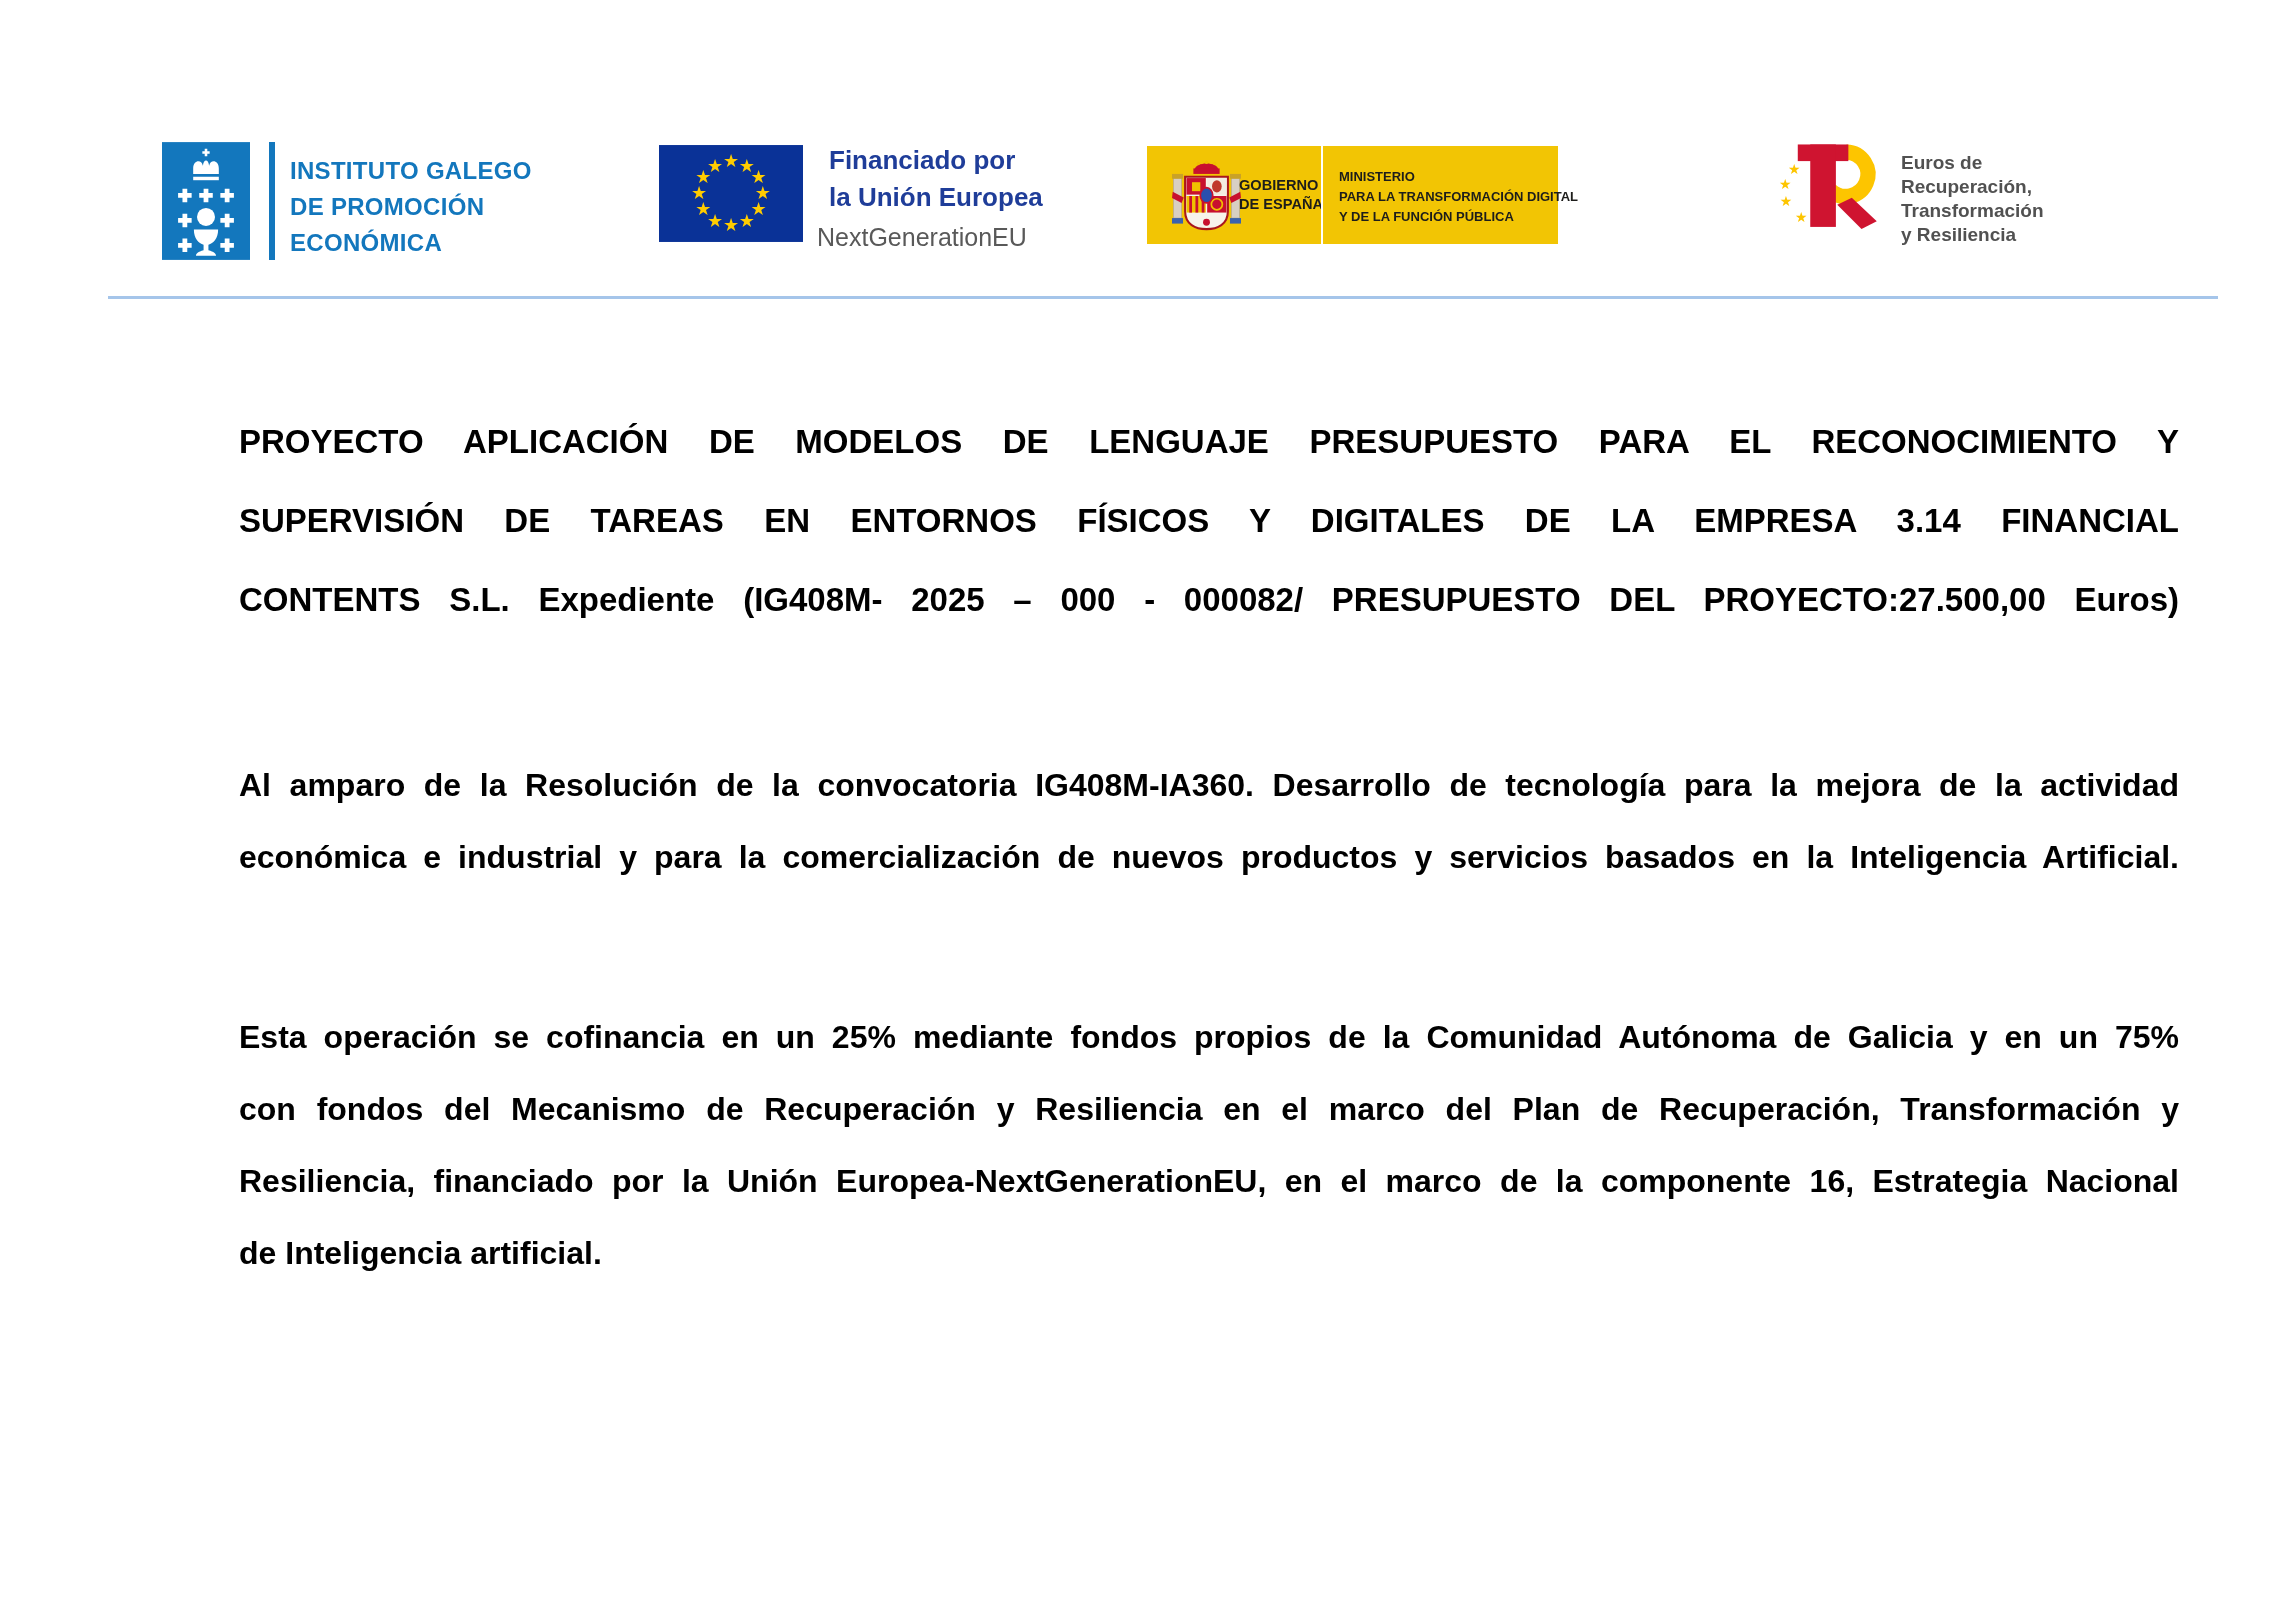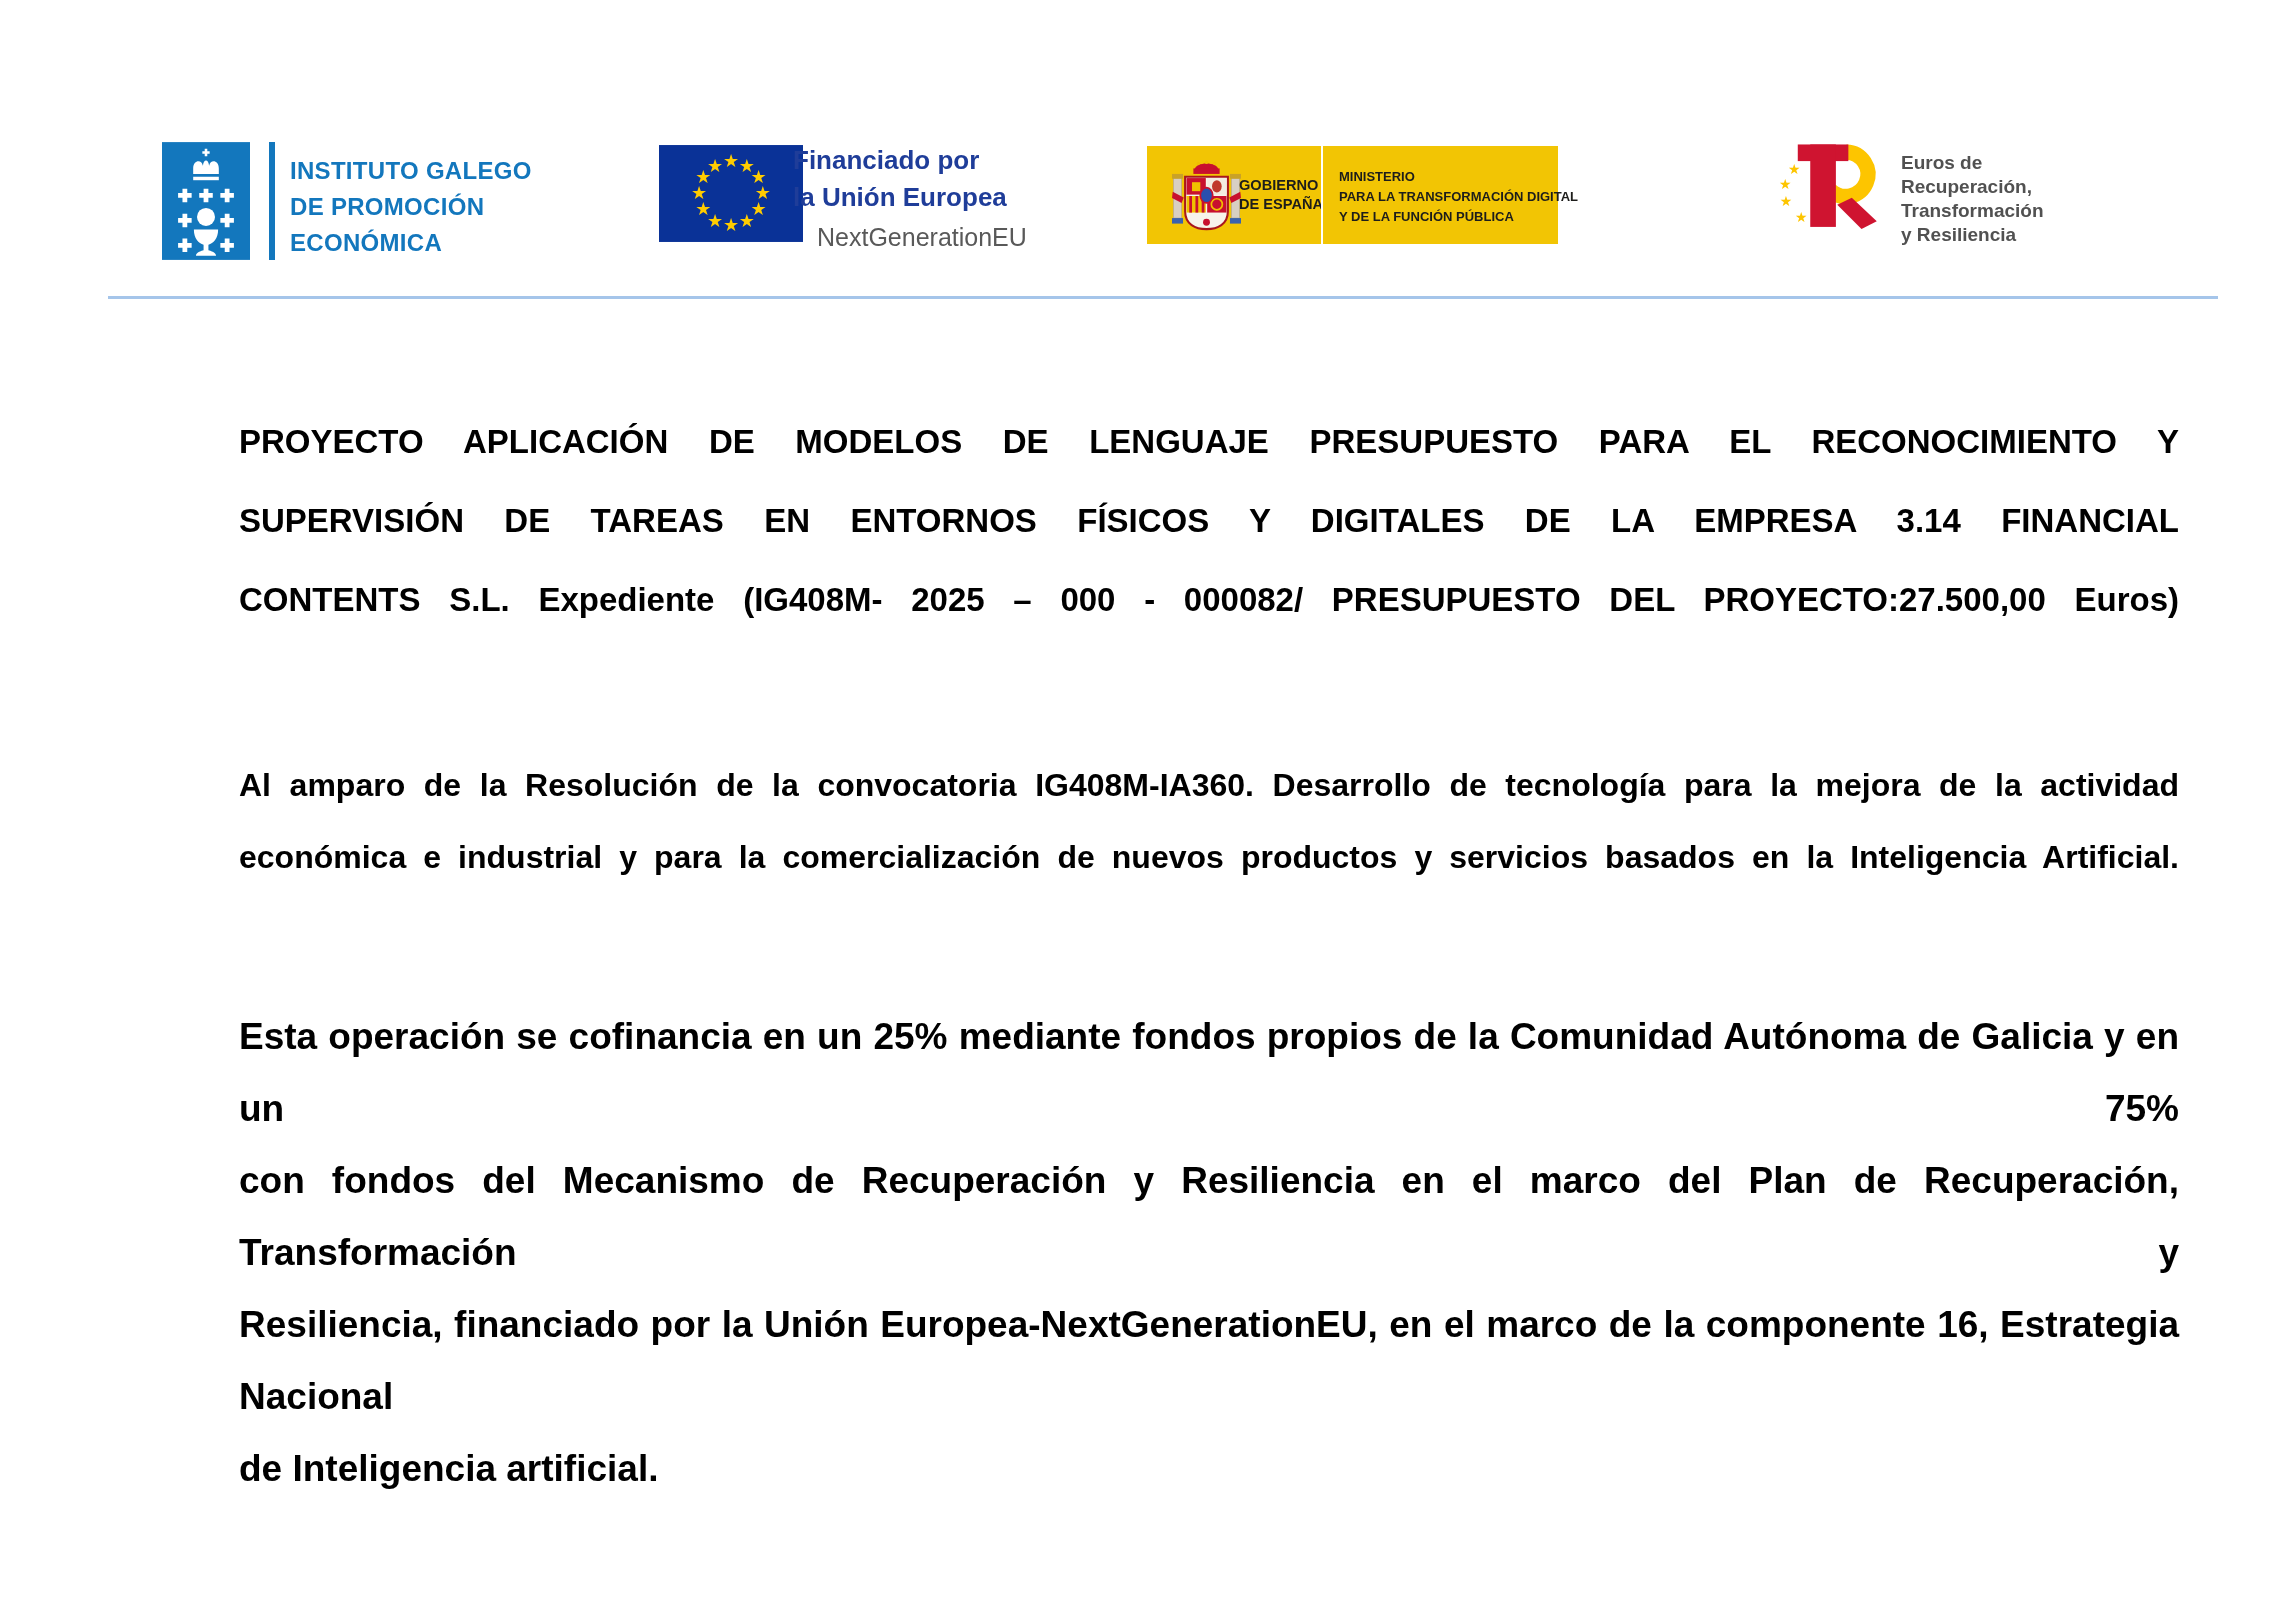--- a/index.html
+++ b/index.html
@@ -6,36 +6,36 @@
   .page{
     position:relative;width:2295px;height:1623px;background:#ffffff;overflow:hidden;
     font-family:"Liberation Sans","DejaVu Sans",sans-serif;color:#000;
   }
   
   .abs{position:absolute;}
   #igape-emblem{left:162px;top:142px;width:88px;height:118px;}
   #igape-bar{left:269px;top:142px;width:6.2px;height:118px;background:#1377bd;}
   #igape-text{left:290px;top:153px;font-size:24px;line-height:36px;font-weight:600;color:#1377bd;letter-spacing:0.3px;white-space:nowrap;}
   #eu-flag{left:659px;top:145px;width:144px;height:97px;}
-  #eu-text{left:793px;top:142px;font-size:26px;line-height:37px;font-weight:700;color:#1f3d99;white-space:nowrap;}
+  #eu-text{left:829px;top:142px;font-size:26px;line-height:37px;font-weight:700;color:#1f3d99;white-space:nowrap;}
   #eu-sub{left:817px;top:222px;font-size:25px;line-height:30.5px;font-weight:400;color:#595959;white-space:nowrap;}
   #spain-box{left:1147px;top:146px;width:403px;height:98px;background:#f2c504;padding-left:8px;}
   #spain-arms{position:absolute;left:25px;top:11px;width:69px;height:78px;}
   #gob-text{position:absolute;left:92px;top:30px;font-size:14.6px;line-height:19px;font-weight:700;color:#1d1d1b;white-space:nowrap;}
   #spain-divider{position:absolute;left:174px;top:0;width:2.1px;height:98px;background:#ffffff;}
   #ministry-text{position:absolute;left:192px;top:21px;font-size:13px;line-height:20px;font-weight:700;color:#1d1d1b;white-space:nowrap;}
   #plan-logo{left:1779px;top:141px;width:111px;height:97px;}
   #plan-text{left:1901px;top:151px;font-size:19px;line-height:24px;font-weight:700;color:#515151;white-space:nowrap;}
   
   #blue-rule{left:108px;top:296px;width:2110px;height:2.8px;background:#a5c5ea;}
   
   .doc-block{position:absolute;left:239px;width:1940px;font-weight:bold;}
   #doc-title{top:402px;font-size:33px;line-height:79px;font-weight:700;}
   #doc-para1{top:749px;font-size:32px;line-height:72px;}
-  #doc-para2{top:1001px;font-size:37px;line-height:72px;}
+  #doc-para2{top:1001px;font-size:32px;line-height:72px;}
   .jline{text-align:justify;text-align-last:justify;text-justify:inter-word;}
   .lline{text-align:left;text-align-last:left;}
 </style>
 </head>
 <body>
 
 <div class="page">
 
   <svg id="igape-emblem" class="abs" viewBox="0 0 127 170" xmlns="http://www.w3.org/2000/svg">
     <defs>

